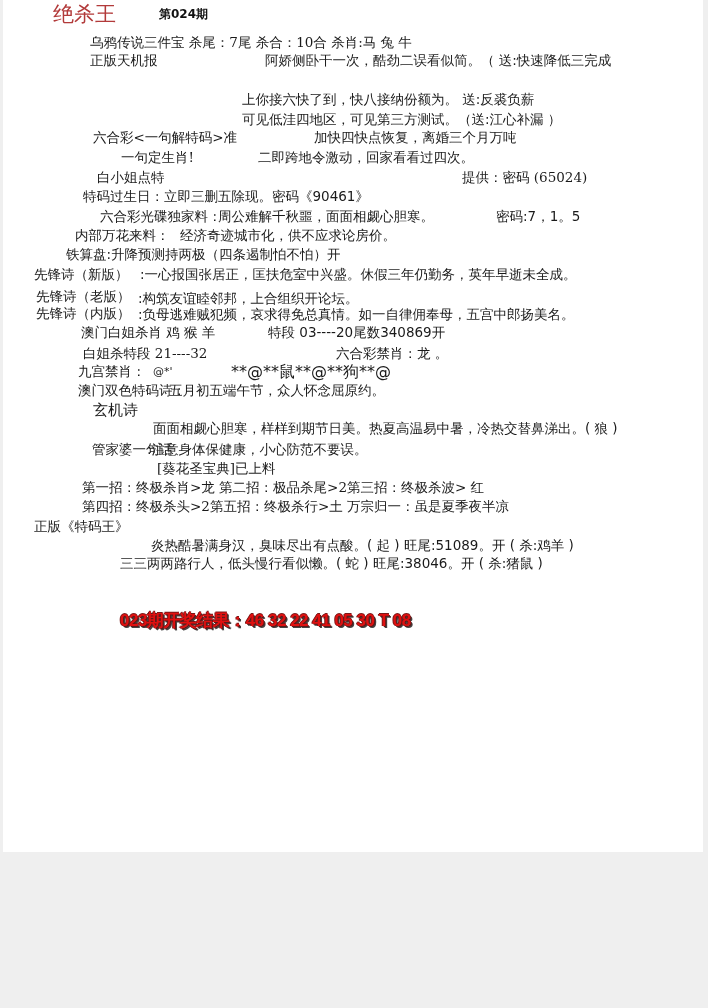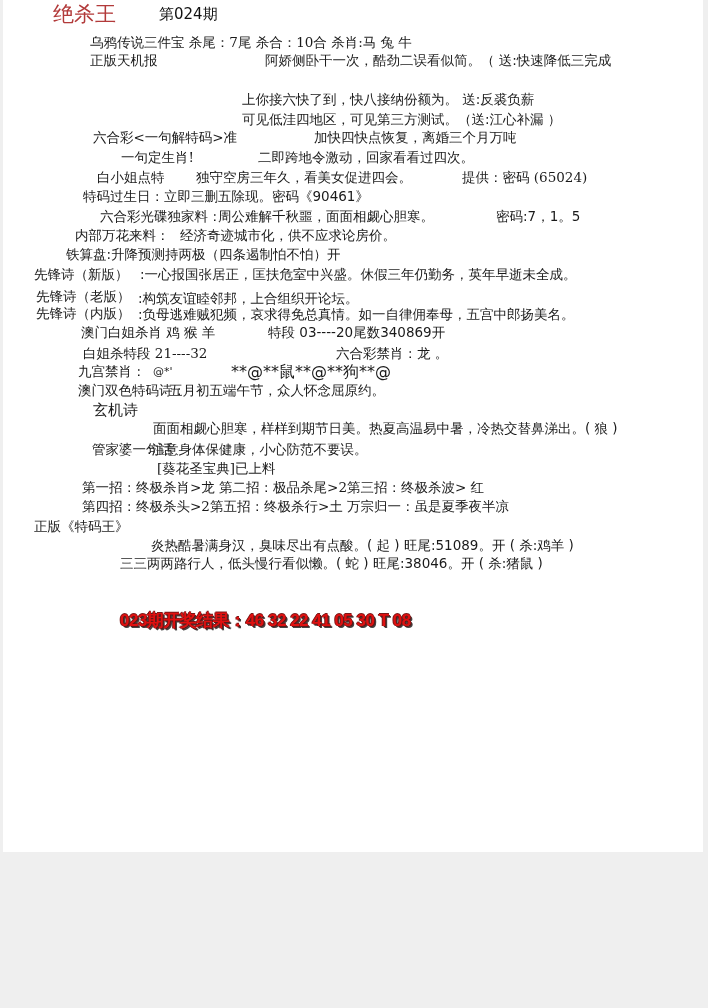--- a/index.html
+++ b/index.html
@@ -6,21 +6,21 @@
     body {
       width: 708px; height: 1008px; background: #efefef; position: relative; overflow: hidden;
       font-family: "DejaVu Sans", sans-serif; color: #1a1a1a;
     }
     .page {
       position: absolute; left: 3px; top: 0; width: 700px; height: 852px; background: #ffffff;
     }
     .t { position: absolute; white-space: nowrap; font-size: 13.5px; line-height: 17px; }
     .serif { font-family: "DejaVu Serif", serif; }
     .title-brand { left: 50px; top: 2px; font-size: 21px; line-height: 24px; color: #b23a3a; font-family: "DejaVu Serif", serif; }
-    .title-issue { left: 156px; top: 4px; font-size: 15px; line-height: 20px; color: #111; font-weight: normal; }
+    .title-issue { left: 156px; top: 4px; font-size: 12px; line-height: 20px; color: #111; font-weight: bold; }
     .results {
       position: absolute; left: 117px; top: 610px; font-family: "Liberation Sans", sans-serif;
       font-size: 17px; line-height: 22px; font-weight: bold; color: #e01010; letter-spacing: -0.5px;
       text-shadow: 1px 1px 0 #5a1a1a, -1px 0 0 #7a1a1a, 0 -1px 0 #7a1a1a, 2px 2px 0 #444;
       white-space: nowrap;
     }
   </style>
 </head>
 <body>
 
@@ -36,21 +36,20 @@
   <div class="t" style="left:239px; top:91px;">上你接六快了到，快八接纳份额为。 送:反裘负薪</div>
   <div class="t" style="left:239px; top:111px;">可见低洼四地区，可见第三方测试。（送:江心补漏 ）</div>
 
   <div class="t serif" style="left:90px; top:129px;">六合彩&lt;一句解特码&gt;准</div>
   <div class="t" style="left:311px; top:129px;">加快四快点恢复，离婚三个月万吨</div>
 
   <div class="t serif" style="left:118px; top:149px;">一句定生肖!</div>
   <div class="t" style="left:255px; top:149px;">二即跨地令激动，回家看看过四次。</div>
 
   <div class="t serif" style="left:94px; top:169px;">白小姐点特</div>
-  <div class="t" style="left:193px; top:169px;">独守空房三年久，看美女促进四会。</div>
   <div class="t serif" style="left:459px; top:169px;">提供：密码 (65024)</div>
 
   <div class="t" style="left:80px; top:188px;">特码过生日：立即三删五除现。密码《90461》</div>
 
   <div class="t serif" style="left:97px; top:208px;">六合彩光碟独家料：</div>
   <div class="t" style="left:215px; top:208px;">周公难解千秋噩，面面相觑心胆寒。</div>
   <div class="t" style="left:493px; top:208px;">密码:7，1。5</div>
 
   <div class="t serif" style="left:72px; top:227px;">内部万花来料：</div>
   <div class="t" style="left:177px; top:227px;">经济奇迹城市化，供不应求论房价。</div>

